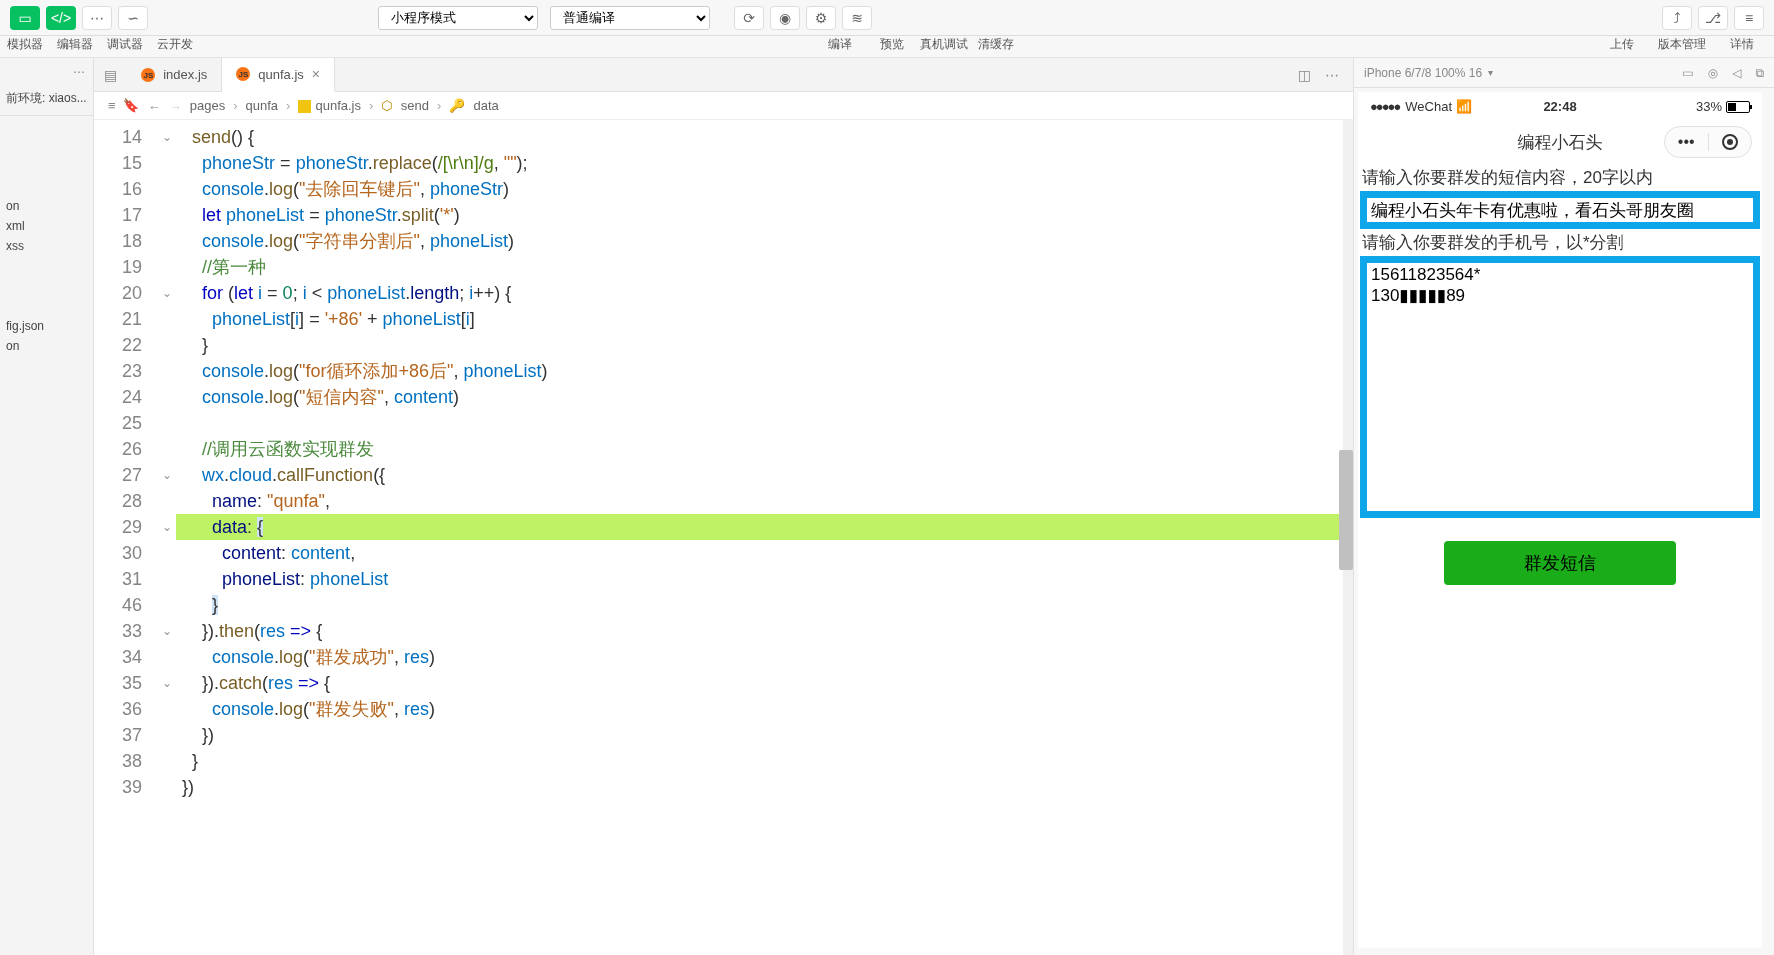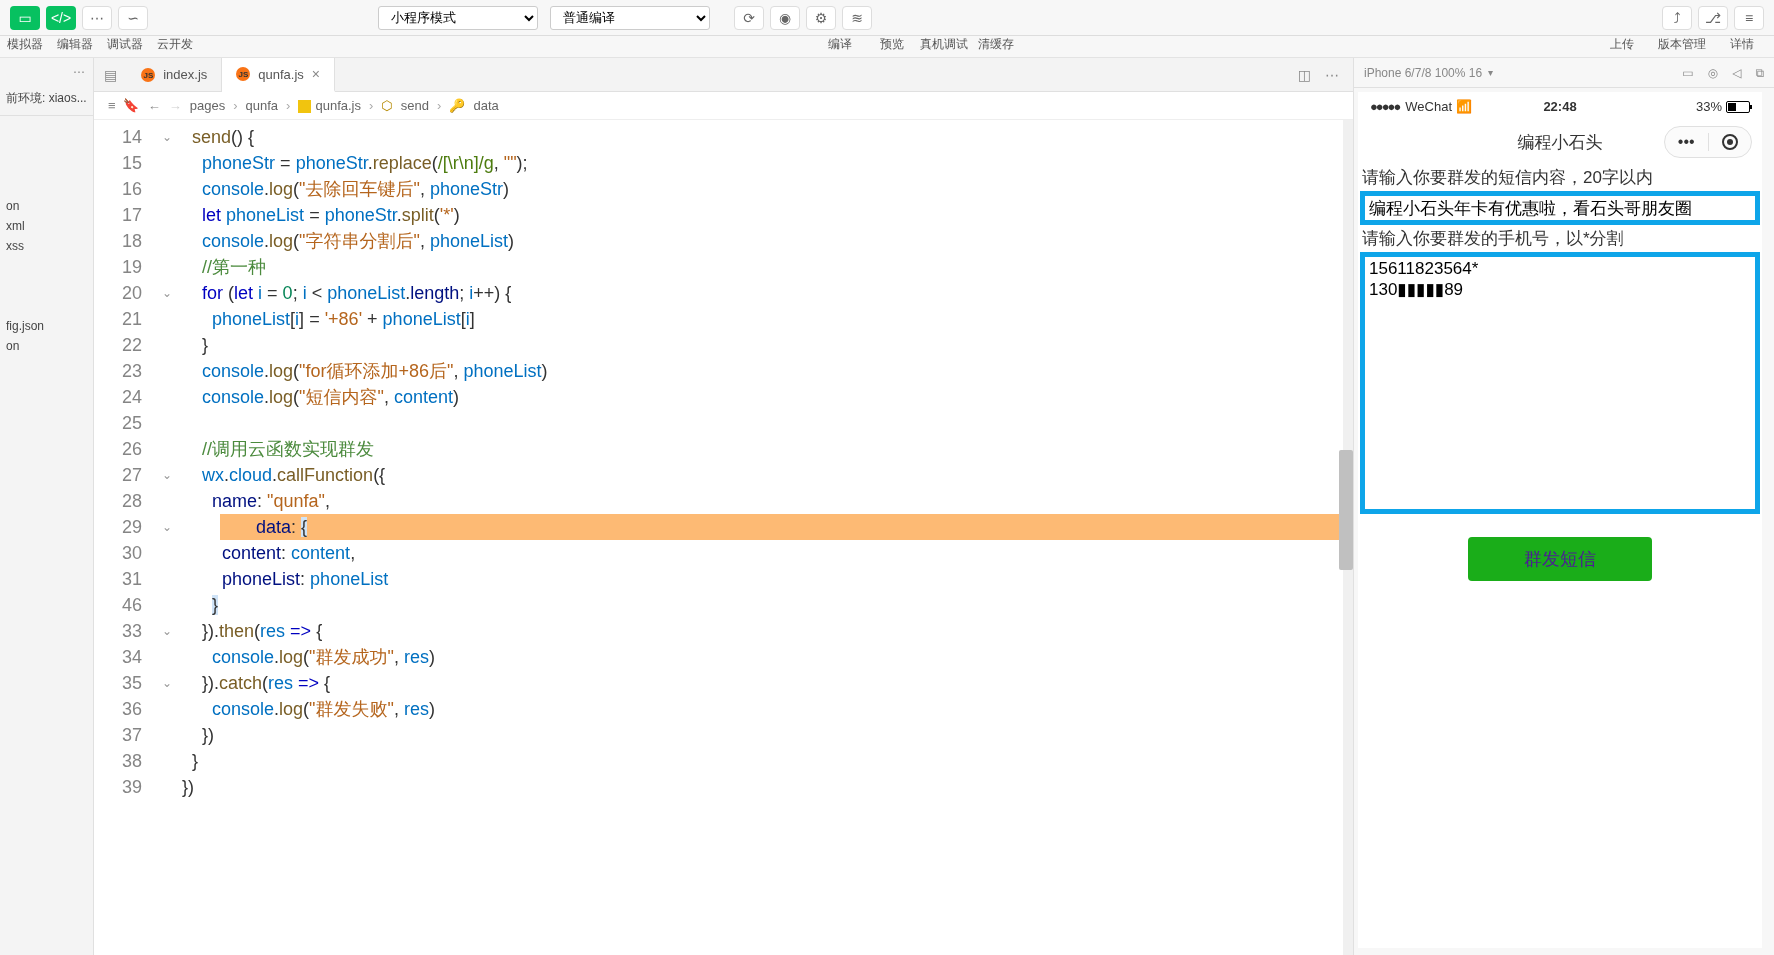--- a/index.html
+++ b/index.html
@@ -51,21 +51,21 @@
 .breadcrumb .key { color:#888; }
 
 
 .code-wrap { display:flex; flex:1; overflow:hidden; font-family: Consolas, "Courier New", monospace; font-size:18px; position:relative; }
 .gutter { width:64px; text-align:right; color:#858585; padding-top:4px; user-select:none; background:#fff; }
 .gutter div { height:26px; line-height:26px; padding-right:16px; }
 .fold-col { width:18px; padding-top:4px; color:#999; font-size:12px; }
 .fold-col div { height:26px; line-height:26px; text-align:center; }
 .code { flex:1; padding-top:4px; white-space:pre; }
 .code .line { height:26px; line-height:26px; padding-left:6px; }
-.code .hl-line { background:#fdba74;margin-left:44px; }
+.code .hl-line { background:#bef264; }
 .kw { color:#0000c0; }
 .fn { color:#795e26; }
 .str { color:#b5651d; }
 .cm { color:#4b8a3d; }
 .num { color:#098658; }
 .pun { color:#333; }
 .id { color:#0070c1; }
 .prop { color:#001080; }
 .regex { color:#4d7c0f; }
 .scrollbar-v { position:absolute; right:0; top:0; width:14px; height:100%; background:transparent; }
@@ -94,23 +94,23 @@
 
 .page-header { height:44px; display:flex; align-items:center; justify-content:center; position:relative; font-size:17px; font-weight:500; }
 .capsule { position:absolute; right:10px; top:6px; height:32px; width:88px; border:1px solid #e0e0e0; border-radius:16px; display:flex; align-items:center; background:#fbfbfb; }
 .capsule .half { flex:1; display:flex; align-items:center; justify-content:center; color:#333; font-size:16px; }
 .capsule .divider { width:1px; height:18px; background:#e0e0e0; }
 .capsule .target { width:16px; height:16px; border:2px solid #333; border-radius:50%; position:relative; }
 .capsule .target::after { content:""; position:absolute; left:3px; top:3px; width:6px; height:6px; background:#333; border-radius:50%; }
 
 .page-body { padding:0 2px; font-size:17px; }
 .page-body .label { padding:2px 2px; }
-.page-body input, .page-body textarea { width:100%; border:5px solid #0ea5e9; font-size:17px; padding:2px 4px; font-family:inherit; }
+.page-body input, .page-body textarea { width:100%; border:7px solid #0ea5e9; font-size:17px; padding:2px 4px; font-family:inherit; }
 .page-body textarea { height:262px; resize:none; }
-.send-btn { margin:18px auto 16px; width:184px; height:44px; background:#1aad19; color:#4c1d95; font-size:18px; border:none; border-radius:4px; display:flex; align-items:center; justify-content:center; }
+.send-btn { margin:18px auto 16px; width:232px; height:44px; background:#1aad19; color:#000000; font-size:18px; border:none; border-radius:4px; display:flex; align-items:center; justify-content:center; }
 </style>
 </head>
 <body>
 
 <div class="toolbar1">
   <div class="tb-left">
     <div class="green-box">▭</div>
     <div class="green-box">&lt;/&gt;</div>
     <div class="icon-btn">⋯</div>
     <div class="icon-btn">∽</div>

